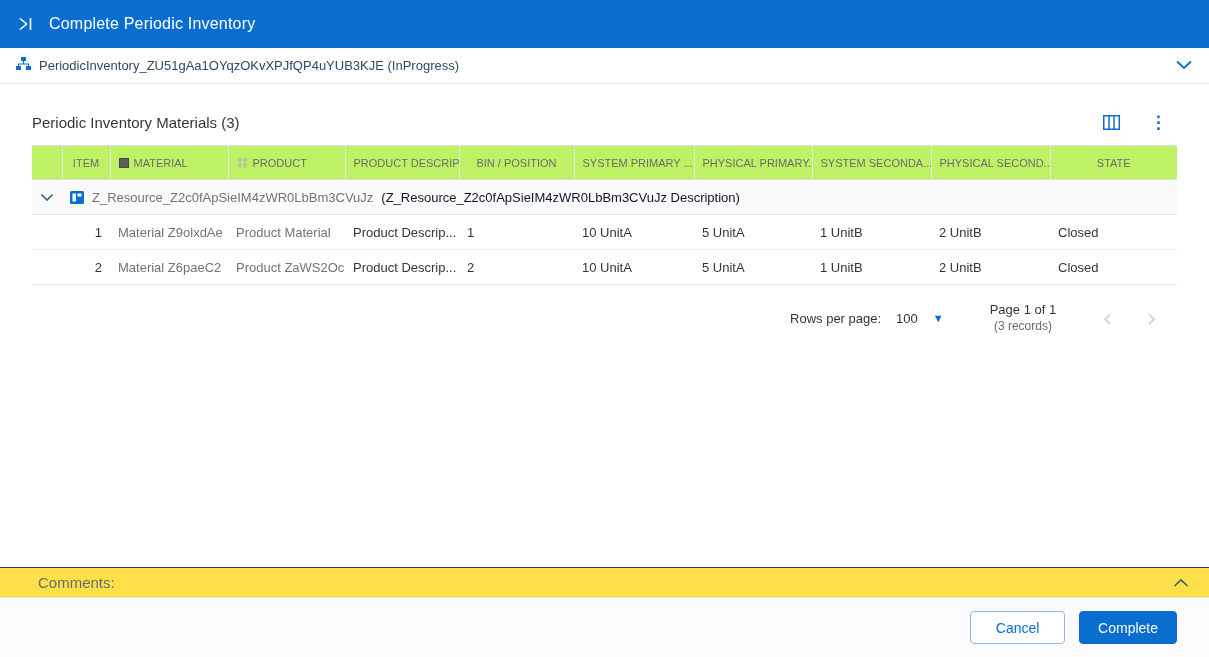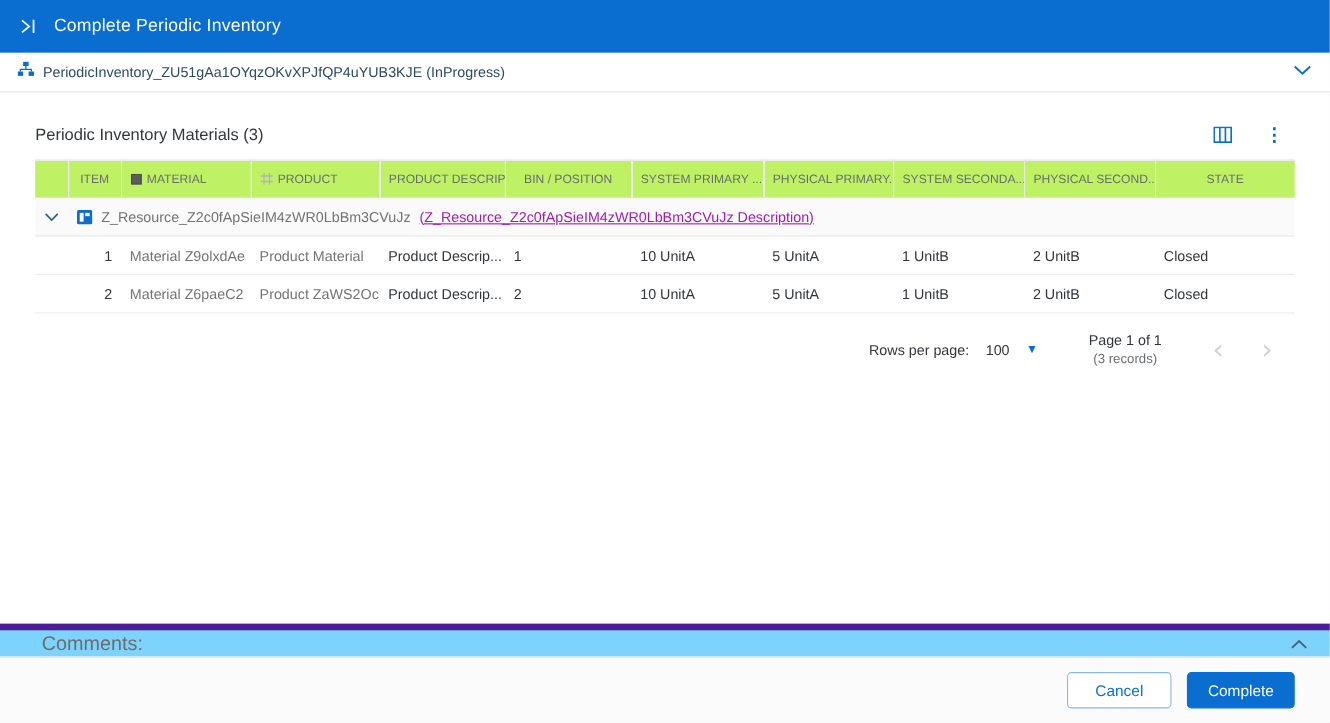--- a/index.html
+++ b/index.html
@@ -49,42 +49,42 @@
   table.grid thead th .hdr-inner { display:flex; align-items:center; gap:5px; }
   table.grid td {
     height:35px; padding:0 8px; border-bottom:1px solid #ececec;
     white-space:nowrap; overflow:hidden;
   }
   td.item-cell { text-align:right; padding-right:12px; }
   td.qty-cell { padding-left:20px; }
   tr.group-row td { background:#fafafa; border-bottom:1px solid #e6e6e6; }
   .group-inner { display:flex; align-items:center; gap:8px; overflow:hidden; }
   a.cell-link { color:#737373; text-decoration:none; cursor:pointer; }
-  .group-desc { color:#a21caf;text-decoration:underline; }
+  .group-desc { color:#0f172a; }
   .expand-cell { text-align:center; padding:0 2px; }
 
   
   .pagination {
     display:flex; align-items:center; justify-content:flex-end;
     gap:46px; padding:16px 8px 14px 0; font-size:13px; color:#32363a; flex:none;
   }
   .rpp { display:flex; align-items:center; gap:15px; cursor:pointer; }
   .rpp .caret { color:#0a6ed1; font-size:11px; }
   .page-info { text-align:center; line-height:17px; }
   .page-info .records { font-size:12px; color:#6a6d70; }
   .page-nav { display:flex; align-items:center; gap:34px; padding-right:12px; }
   .page-arrow { font-size:26px; color:#d2d2d2; line-height:1; cursor:default; font-family:"DejaVu Sans", sans-serif; }
 
   .flex-fill { flex:1; }
 
   
   .comments-bar {
-    height:30px; border-top:6px solid #4c1d95; background:#7dd3fc;
+    height:30px; border-top:1px solid #4c1d95; background:#fde047;
     display:flex; align-items:center; justify-content:space-between;
-    padding:0 20px 0 38px; font-size:18px; color:#6a6d70; flex:none;
+    padding:0 20px 0 38px; font-size:15px; color:#6a6d70; flex:none;
   }
 
   
   .footer {
     height:60px; border-top:1px solid #e3e3e3; background:#fbfbfb;
     display:flex; align-items:center; justify-content:flex-end; gap:14px;
     padding:0 32px; flex:none;
   }
   .btn { height:33px; min-width:95px; border-radius:4px; font-size:14px;
          font-family:"Liberation Sans", sans-serif; cursor:pointer; padding:0 18px; }

